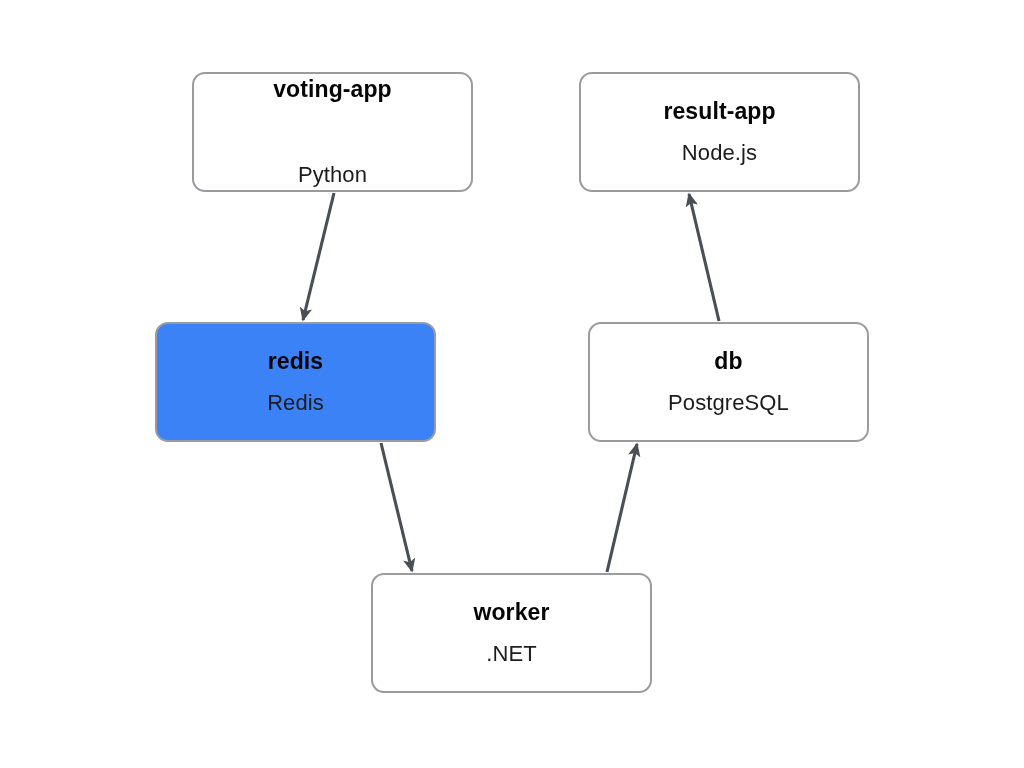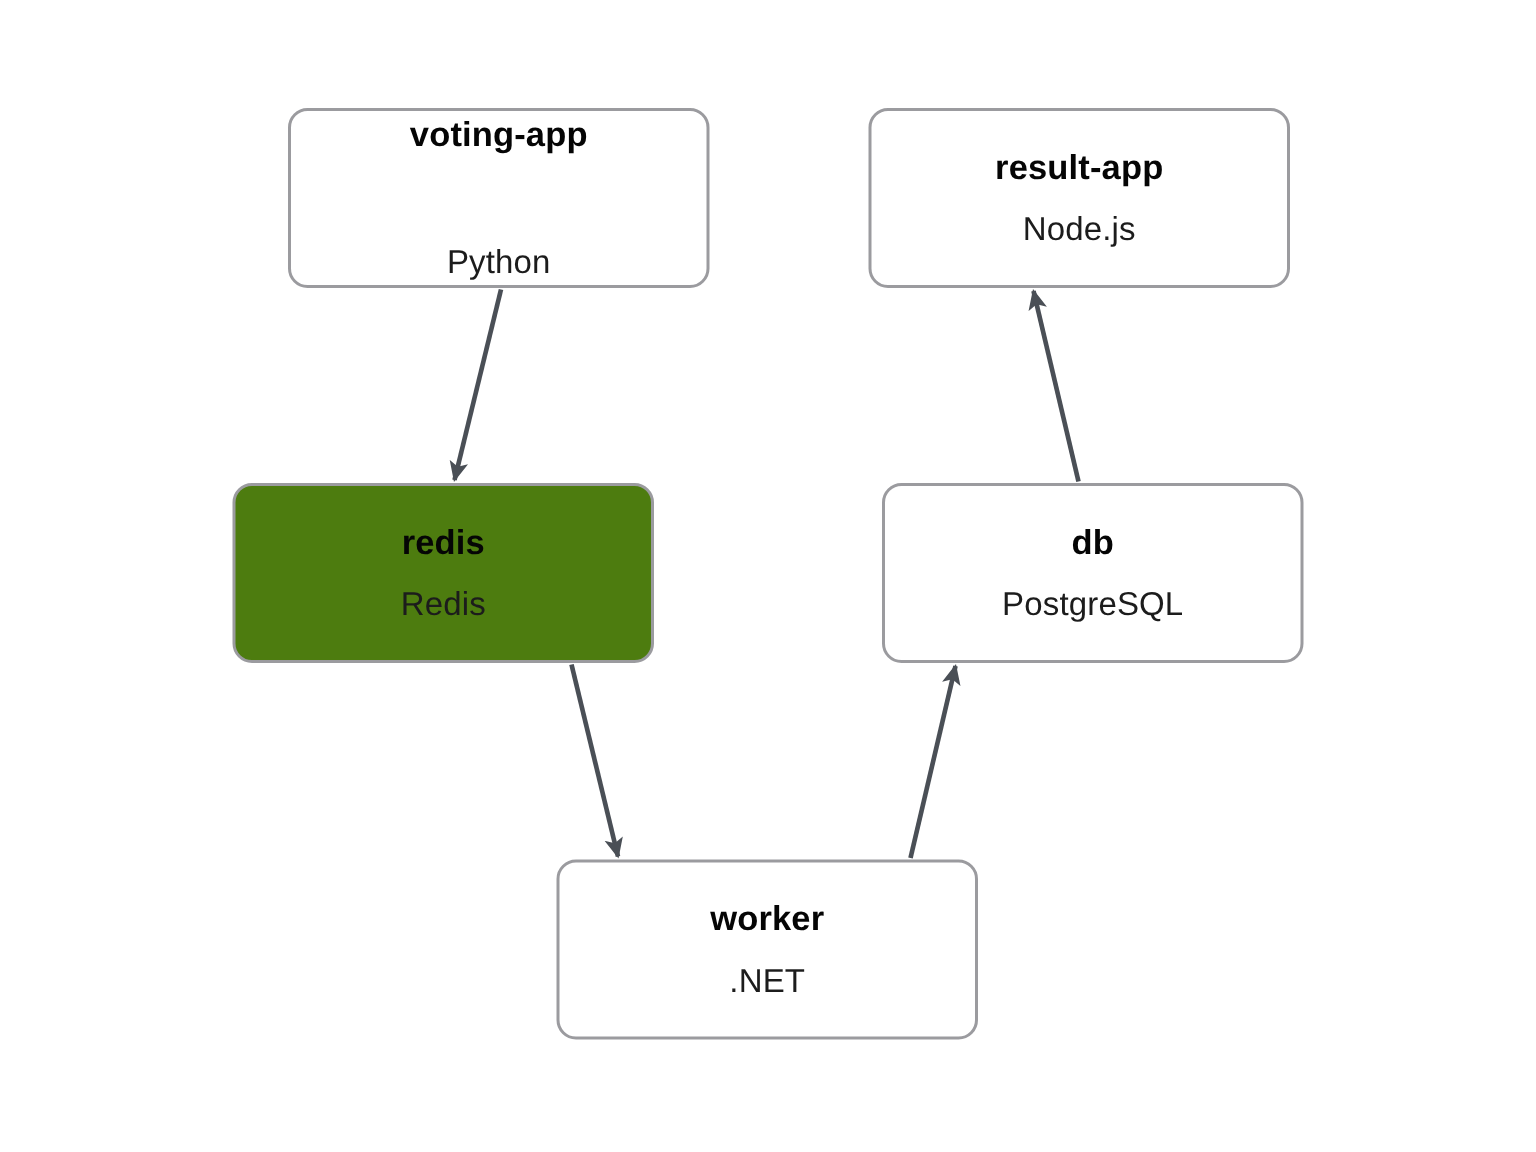--- a/index.html
+++ b/index.html
@@ -76,21 +76,21 @@
   <div class="node" style="left: 192px; top: 72px; width: 281px; height: 120px; border-color: rgb(155, 155, 159); background: rgb(255, 255, 255); gap: 44px;">
     <div class="node-title">voting-app</div>
     <div class="node-subtitle">Python</div>
   </div>
 
   <div class="node" style="left: 579px; top: 72px; width: 281px; height: 120px; border-color: rgb(155, 155, 159); background: rgb(255, 255, 255);">
     <div class="node-title">result-app</div>
     <div class="node-subtitle">Node.js</div>
   </div>
 
-  <div class="node" style="left: 155px; top: 322px; width: 281px; height: 120px; border-color: rgb(155, 155, 159); background: #4d7c0f;">
+  <div class="node" style="left: 155px; top: 322px; width: 281px; height: 120px; border-color: rgb(155, 155, 159); background: #3b82f6;">
     <div class="node-title">redis</div>
     <div class="node-subtitle">Redis</div>
   </div>
 
   <div class="node" style="left: 371px; top: 573px; width: 281px; height: 120px; border-color: rgb(155, 155, 159); background: rgb(255, 255, 255);">
     <div class="node-title">worker</div>
     <div class="node-subtitle">.NET</div>
   </div>
 
   <div class="node" style="left: 588px; top: 322px; width: 281px; height: 120px; border-color: rgb(155, 155, 159); background: rgb(255, 255, 255);">

